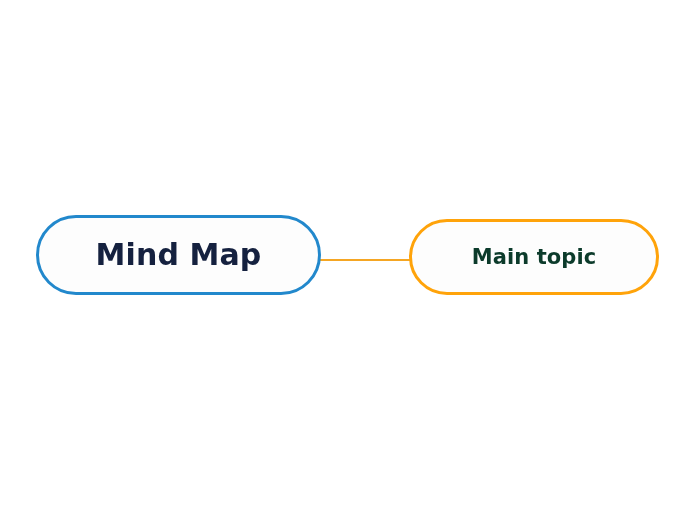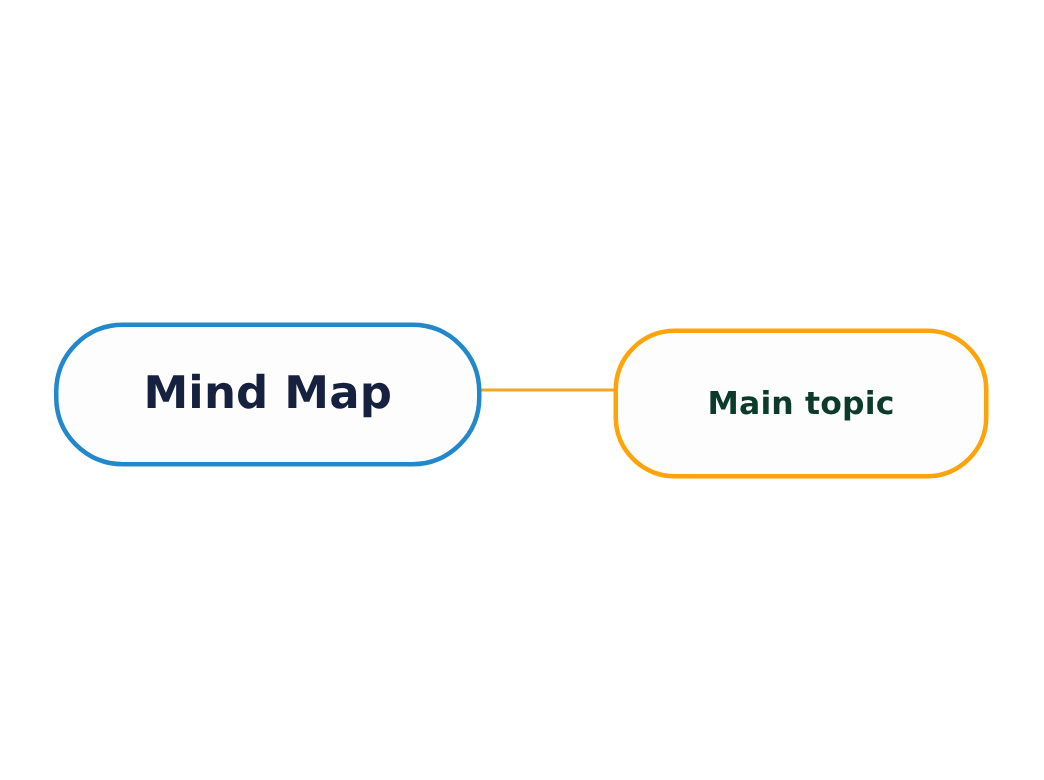--- a/index.html
+++ b/index.html
@@ -48,35 +48,35 @@
     font-weight: bold;
     line-height: 1;
     letter-spacing: 0.1px;
   }
 
   
   #node-root {
     left: 36px;
     top: 215px;
     width: 285px;
-    height: 96px;
+    height: 80px;
     border: 3px solid #2288cc;
     border-radius: 46px;
   }
   #node-root .node-label {
     color: #15213f;
     font-size: 30px;
   }
 
   
   #node-main-topic {
     left: 409px;
     top: 219px;
     width: 250px;
-    height: 100px;
+    height: 76px;
     border: 3px solid #ffa30a;
     border-radius: 41px;
   }
   #node-main-topic .node-label {
     color: #0c3b2b;
     font-size: 21px;
   }
 </style>
 </head>
 <body>

